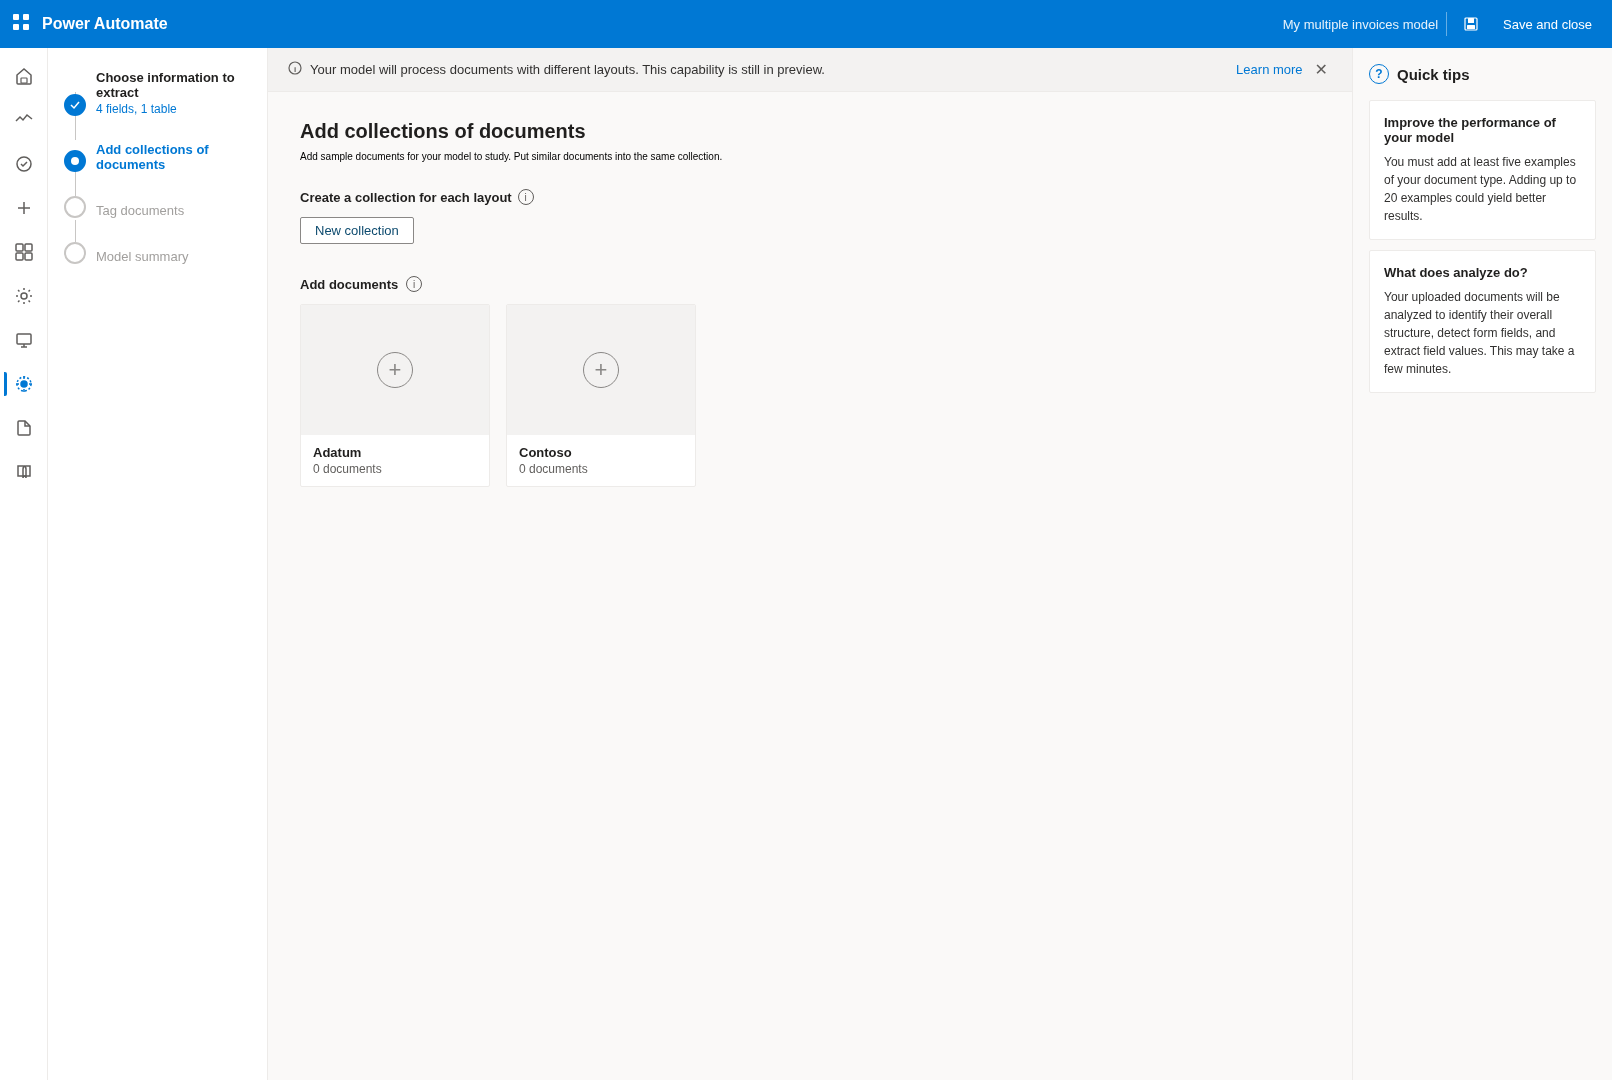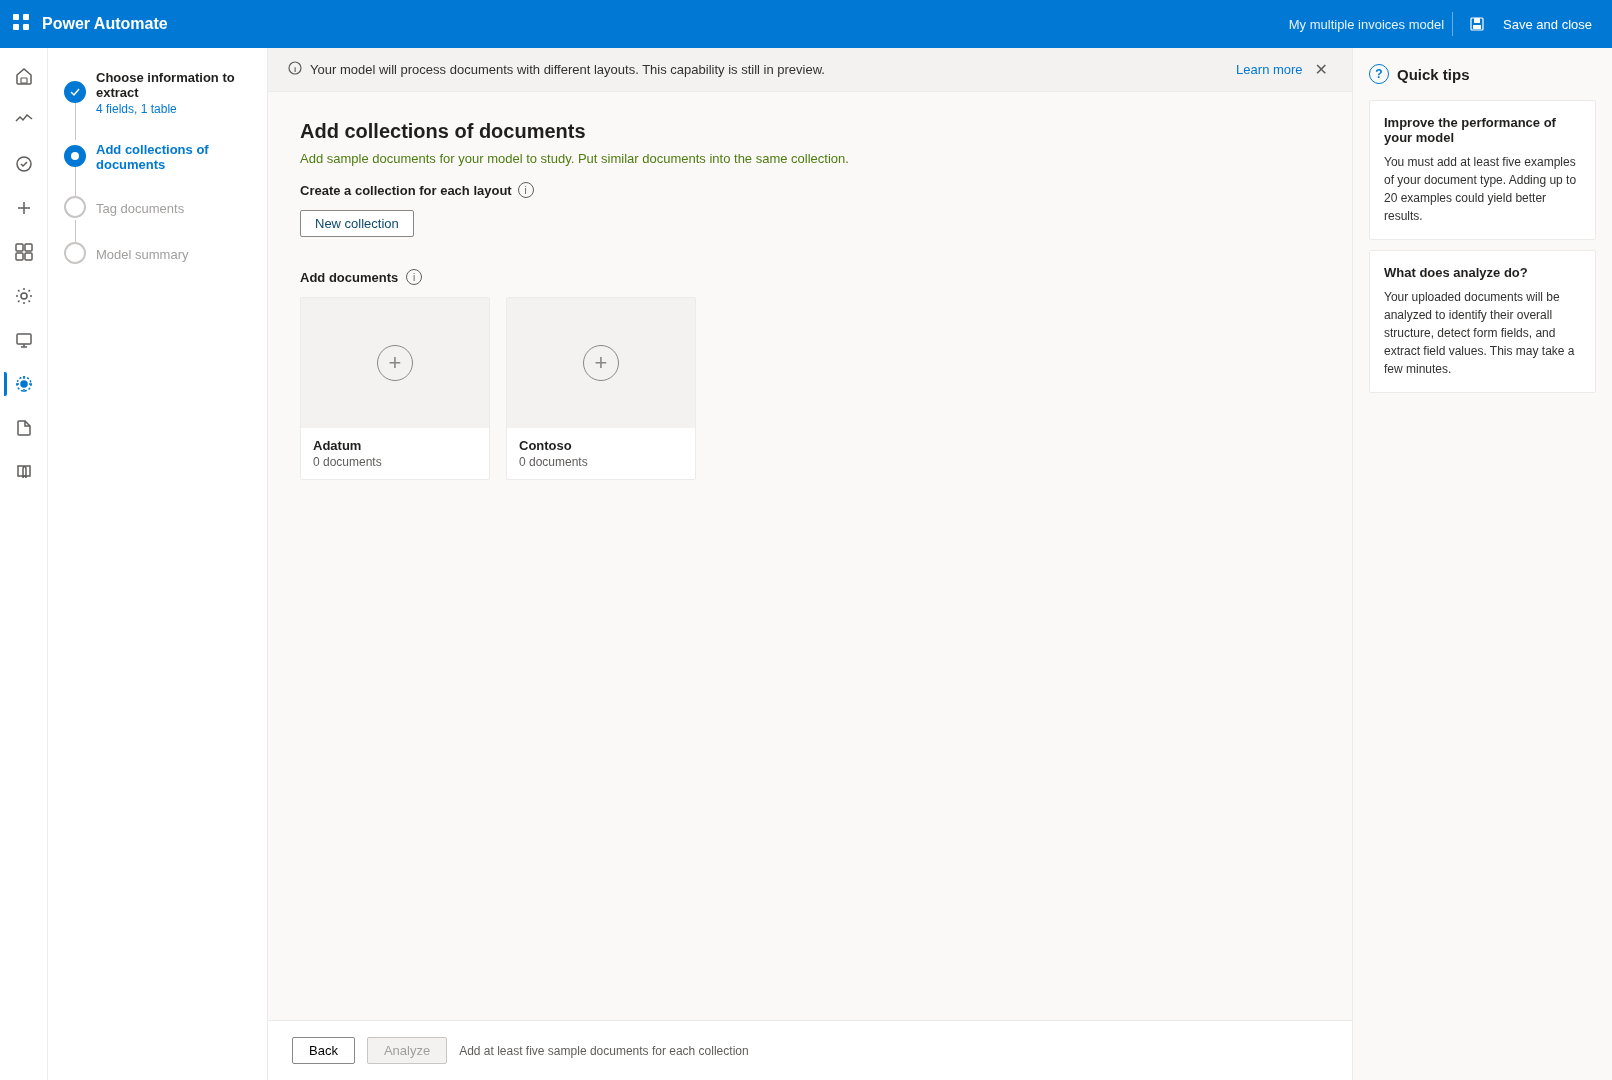--- a/index.html
+++ b/index.html
@@ -42,21 +42,21 @@
       opacity: 0.9;
     }
     .divider-v {
       width: 1px;
       height: 24px;
       background: rgba(255,255,255,0.4);
     }
     .save-close-btn {
       display: flex;
       align-items: center;
-      gap: 18px;
+      gap: 24px;
       color: white;
       font-size: 13px;
       cursor: pointer;
       padding: 4px 8px;
       border-radius: 2px;
       background: none;
       border: none;
     }
 
     
@@ -104,21 +104,21 @@
     
     .steps-sidebar {
       width: 220px;
       background: #fff;
       border-right: 1px solid #edebe9;
       padding: 20px 16px;
       flex-shrink: 0;
     }
     .step-item {
       display: flex;
-      align-items: center;
+      align-items: flex-end;
       gap: 10px;
       margin-bottom: 24px;
       position: relative;
     }
     .step-item::after {
       content: '';
       position: absolute;
       left: 11px;
       top: 24px;
       bottom: -24px;
@@ -214,23 +214,23 @@
       padding: 28px 32px;
       overflow-y: auto;
     }
     .page-title {
       font-size: 20px;
       font-weight: 600;
       color: #201f1e;
       margin-bottom: 8px;
     }
     .page-subtitle {
-      font-size: 13px;
-      color: #4d7c0f;
-      margin-bottom: 16px;
+      font-size: 10px;
+      color: #000000;
+      margin-bottom: 27px;
     }
     .section-header {
       display: flex;
       align-items: center;
       gap: 6px;
       margin-bottom: 12px;
     }
     .section-title {
       font-size: 13px;
       font-weight: 600;
@@ -600,25 +600,20 @@
             </div>
             <div class="card-info">
               <div class="card-name">Contoso</div>
               <div class="card-count">0 documents</div>
             </div>
           </div>
         </div>
       </div>
     </div>
 
-    <div class="footer-bar">
-      <button class="back-btn">Back</button>
-      <button class="analyze-btn">Analyze</button>
-      <span class="footer-hint">Add at least five sample documents for each collection</span>
-    </div>
   </div>
 
   <div class="quick-tips-sidebar">
     <div class="quick-tips-header">
       <div class="question-icon">?</div>
       <span class="quick-tips-title">Quick tips</span>
     </div>
 
     <div class="tip-card">
       <div class="tip-card-title">Improve the performance of your model</div>

